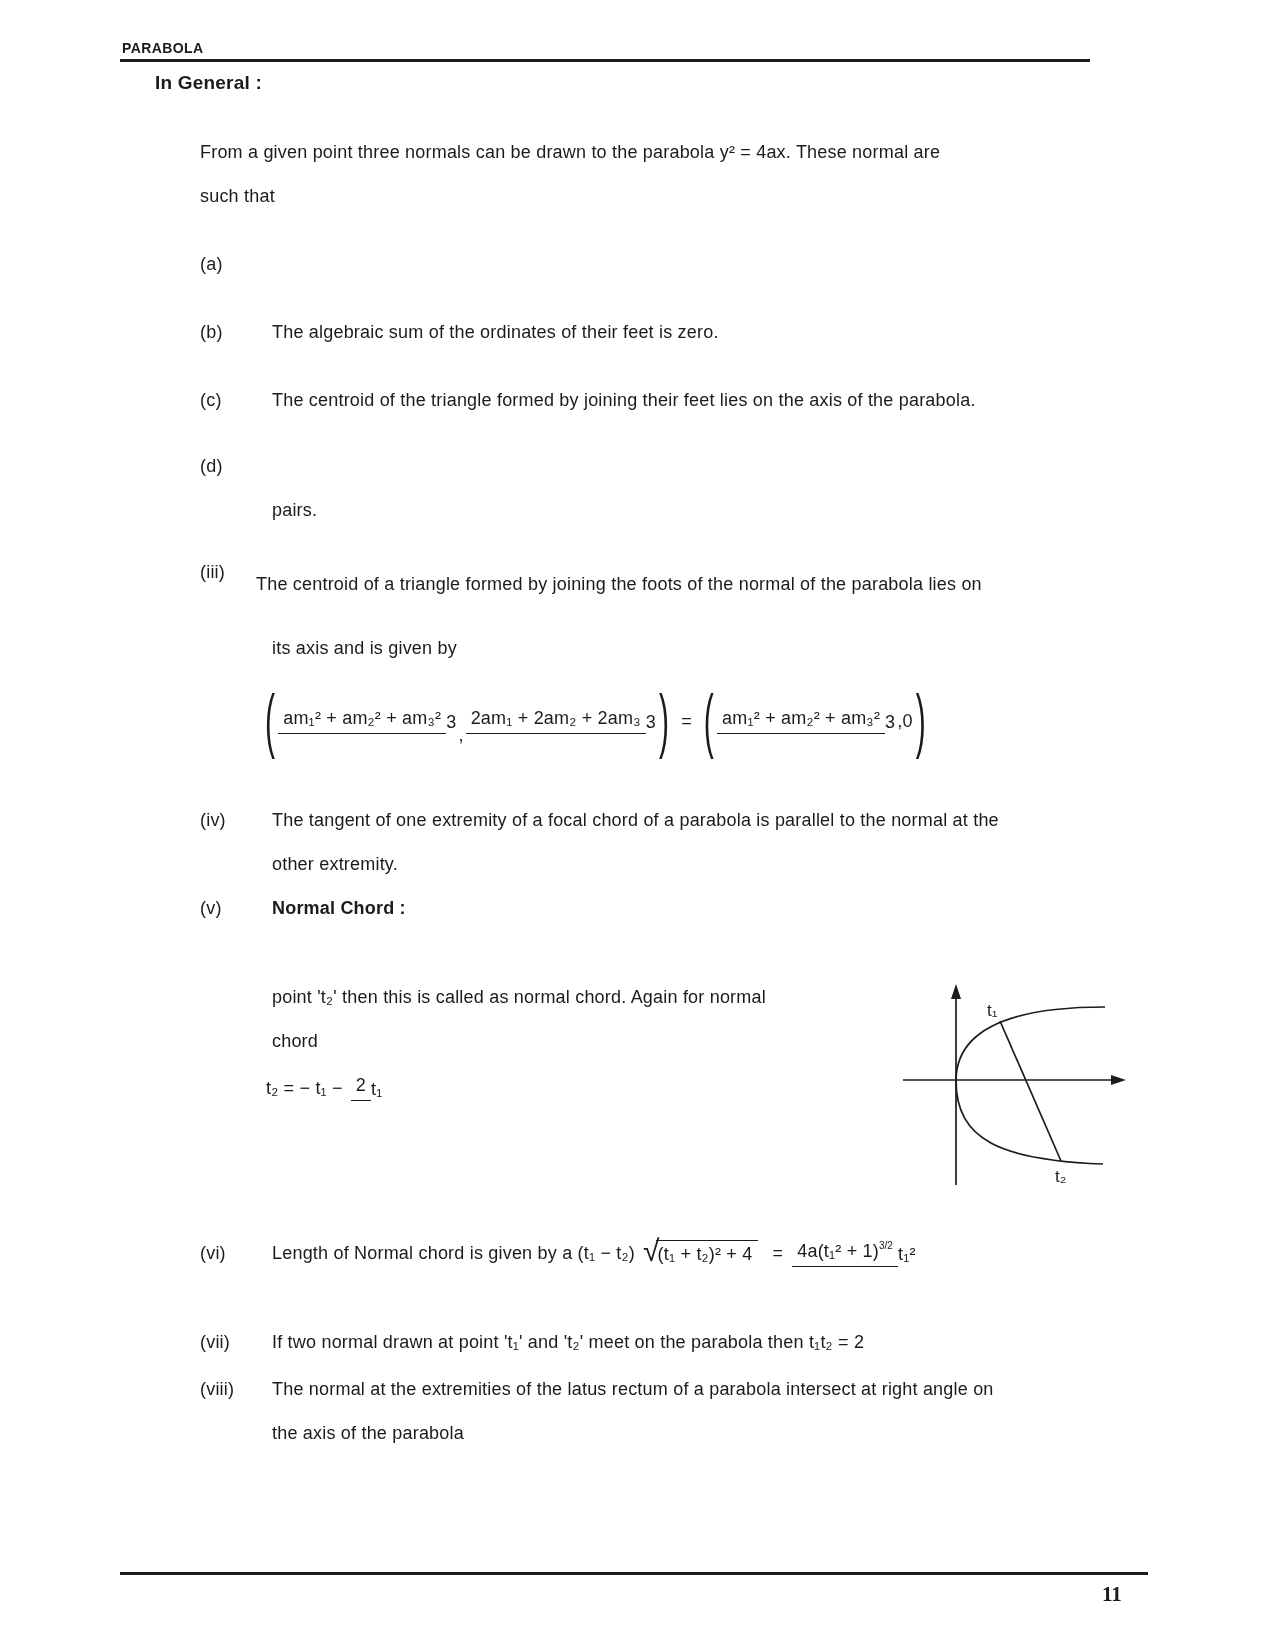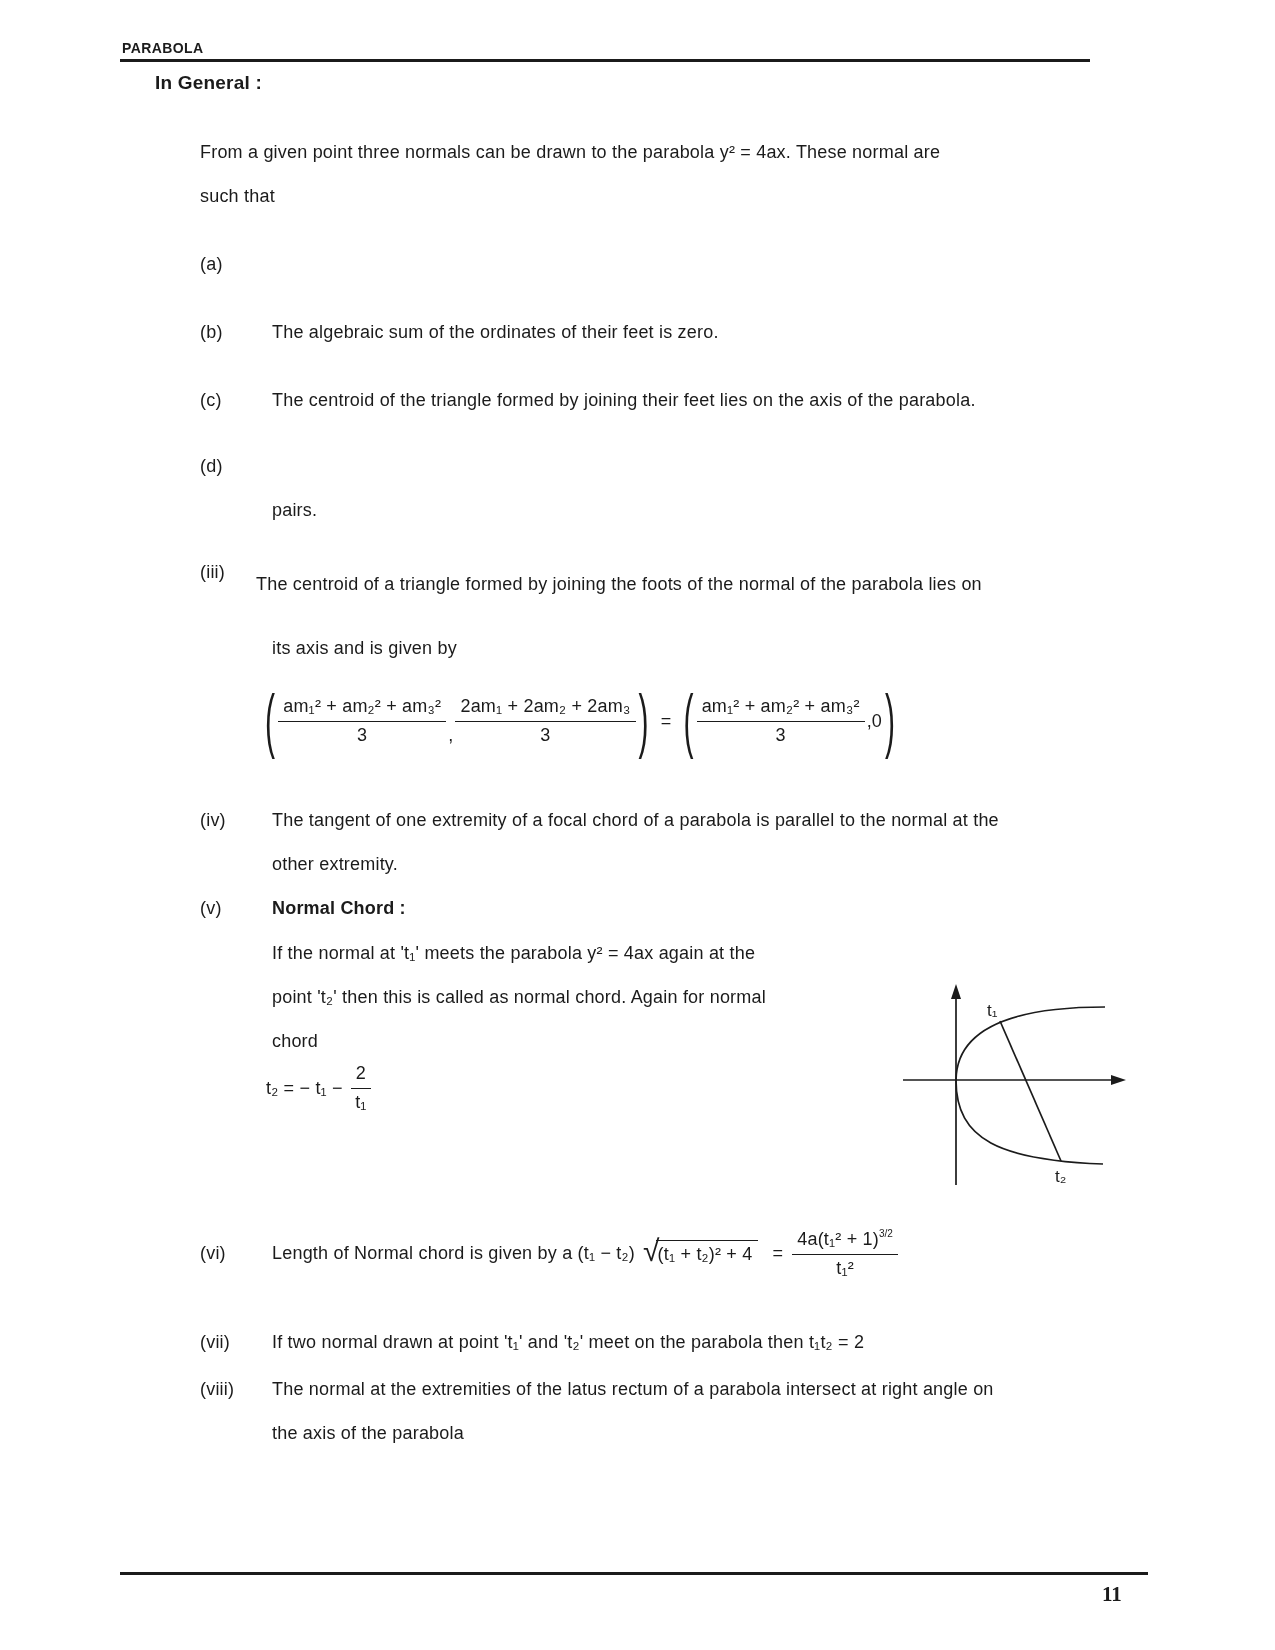--- a/index.html
+++ b/index.html
@@ -4,21 +4,21 @@
 <style>
   html,body{margin:0;padding:0;background:#ffffff;}
   .page{position:relative;width:1275px;height:1650px;background:#ffffff;color:#1b1b1b;
         font-family:"Liberation Sans","DejaVu Sans",sans-serif;overflow:hidden;}
   .ln{position:absolute;white-space:nowrap;font-size:18px;line-height:25px;letter-spacing:.2px;}
   .b{font-weight:bold;}
   .rule{position:absolute;background:#1b1b1b;}
   .frow{position:absolute;display:flex;align-items:center;font-size:18px;letter-spacing:.2px;}
   .bigp{display:inline-block;transform:scaleY(2.35);transform-origin:center;font-size:30px;
         font-weight:300;line-height:1;margin:0 3px;}
-  .frac{display:inline-flex;flex-direction:column;text-align:center;}
+  .frac{display:inline-flex;align-items:center;text-align:center;}
   .fnum{padding:0 5px 4px;border-bottom:1.7px solid #1b1b1b;}
   .fden{padding-top:3px;}
   .comma-low{position:relative;top:14px;margin:0 2px;}
   .tail-zero{margin-left:2px;}
   .eq{margin:0 9px;}
   .sqrt{display:inline-flex;margin:0 6px 0 8px;}
   .radsign{font-size:30px;line-height:1;align-self:flex-start;margin-top:-4px;}
   .radbar{border-top:1.8px solid #1b1b1b;padding:3px 5px 0 2px;margin-left:-4px;align-self:flex-start;}
   .supsc{font-size:10px;vertical-align:8px;letter-spacing:0;}
   .vilabel{display:inline-block;width:72px;}
@@ -75,21 +75,20 @@
     <span class="tail-zero">,0</span>
     <span class="bigp">)</span>
   </div>
 
   <div class="ln" style="left:200px;top:808px;">(iv)</div>
   <div class="ln" style="left:272px;top:808px;">The tangent of one extremity of a focal chord of a parabola is parallel to the normal at the</div>
   <div class="ln" style="left:272px;top:852px;">other extremity.</div>
 
   <div class="ln" style="left:200px;top:896px;">(v)</div>
   <div class="ln b" style="left:272px;top:896px;">Normal Chord :</div>
-  <div class="ln" style="left:272px;top:941px;">If the normal at 't₁' meets the parabola y² = 4ax again at the</div>
   <div class="ln" style="left:272px;top:985px;">point 't₂' then this is called as normal chord. Again for normal</div>
   <div class="ln" style="left:272px;top:1029px;">chord</div>
 
   <div class="frow" style="left:266px;top:1050px;height:76px;">
     <span>t₂ = − t₁ −</span>
     <span class="frac" style="margin-left:8px;">
       <span class="fnum">2</span>
       <span class="fden">t₁</span>
     </span>
   </div>

